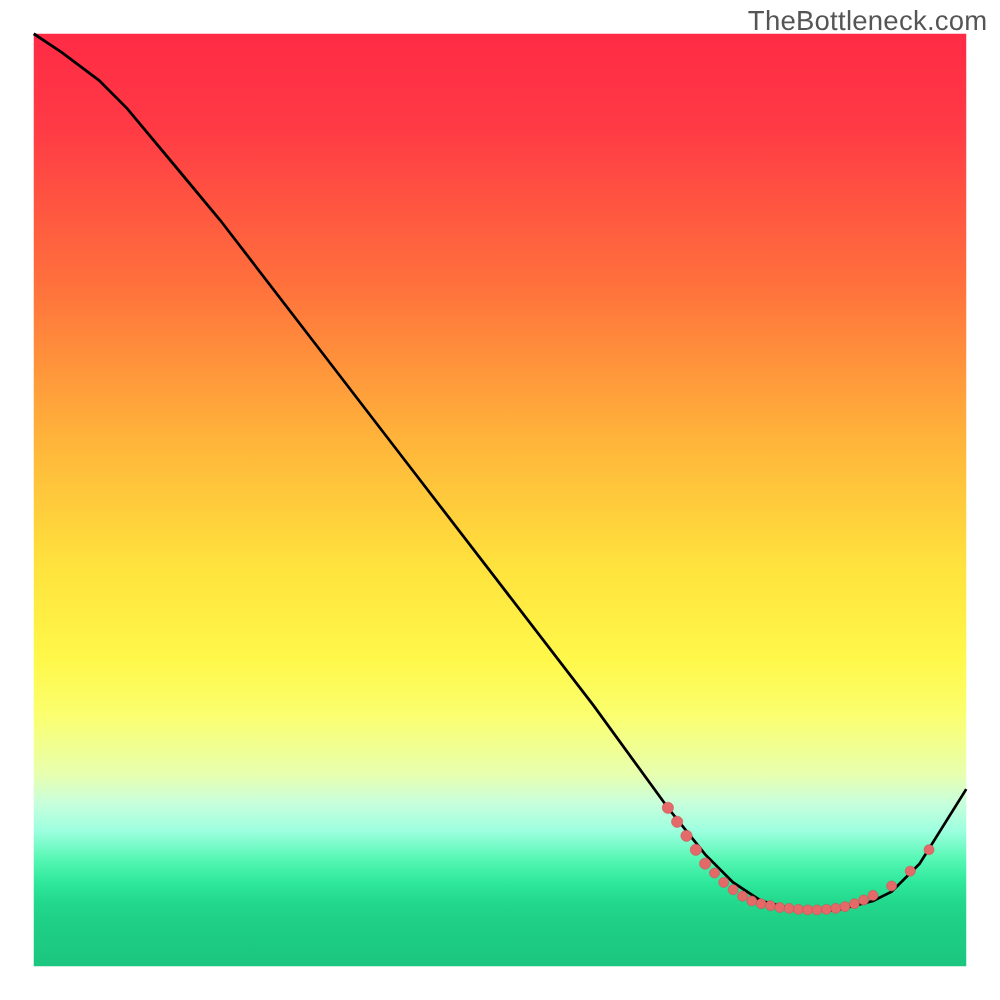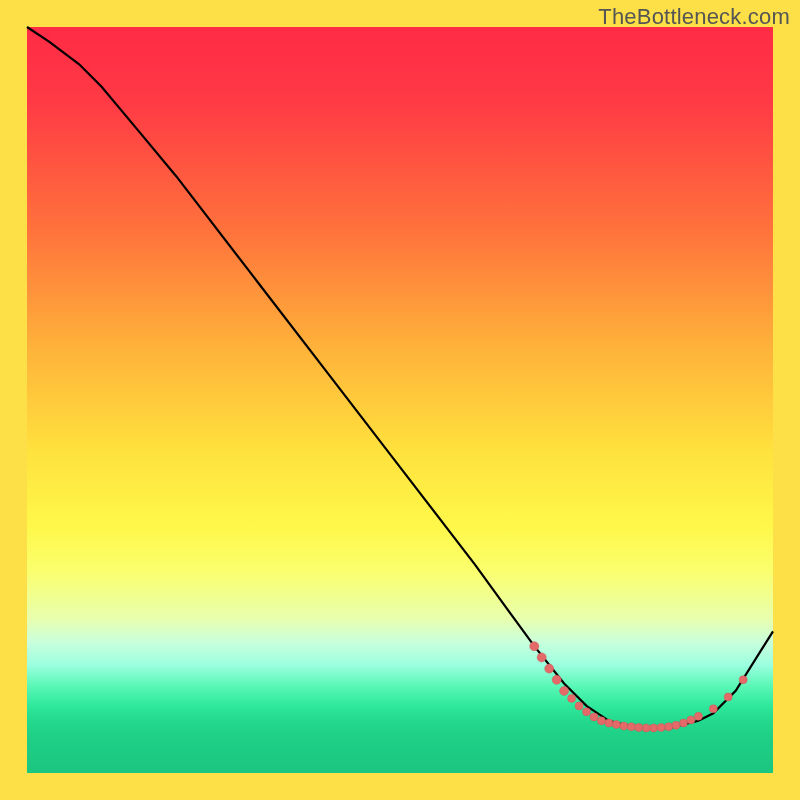--- a/index.html
+++ b/index.html
@@ -8,21 +8,21 @@
     width: 800px;
     height: 800px;
     background: #000;
     overflow: hidden;
     font-family: Arial, Helvetica, sans-serif;
   }
   .frame {
     position: relative;
     width: 800px;
     height: 800px;
-    background: #fde047;
+    background: #ffffff;
   }
   .watermark {
     position: absolute;
     top: 4px;
     right: 10px;
     color: #555;
     font-size: 22px;
     letter-spacing: 0.2px;
     z-index: 20;
   }

